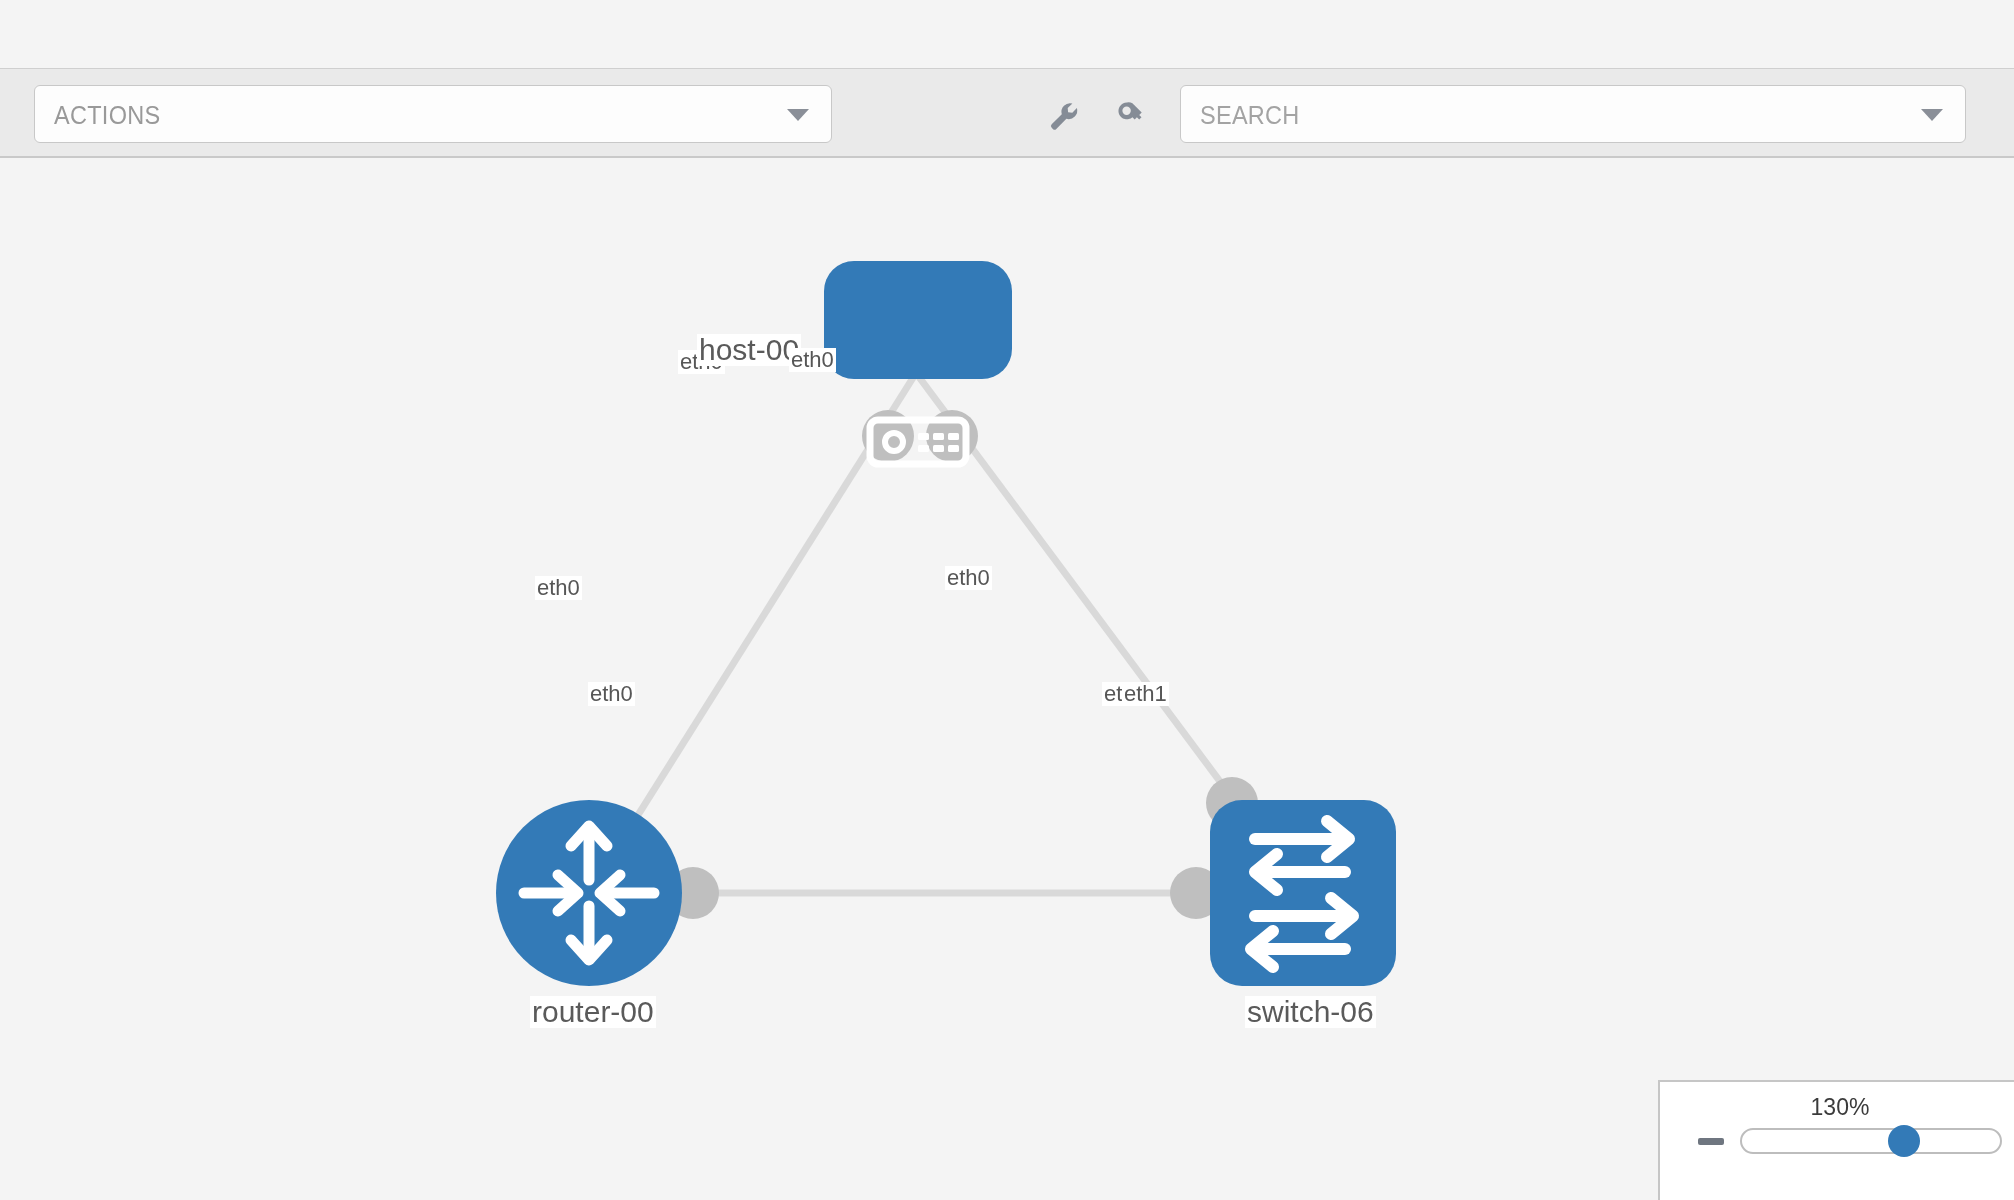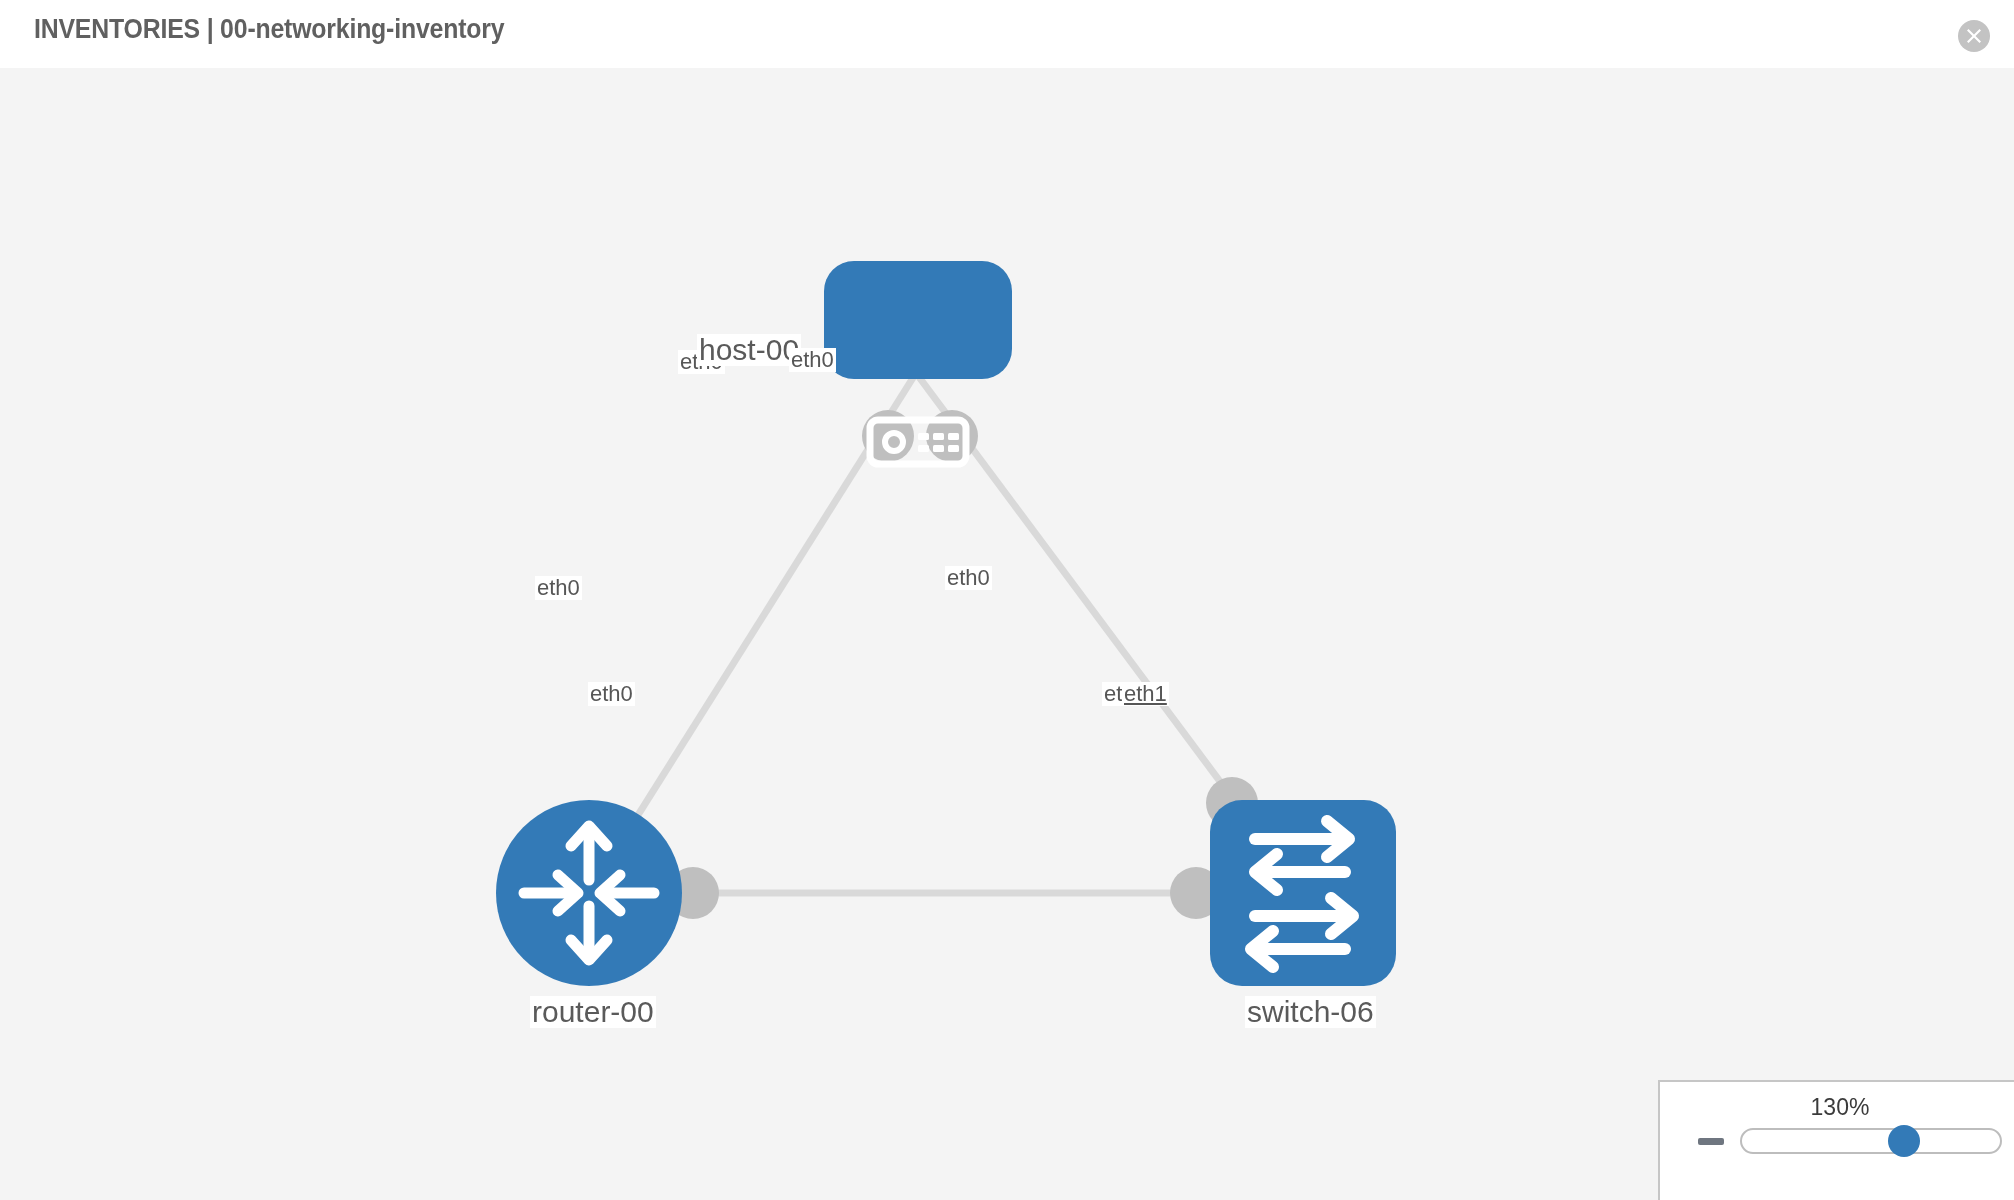--- a/index.html
+++ b/index.html
@@ -238,30 +238,48 @@
     border-radius: 2px;
   }
   .zoom-plus::before { left: 0; top: 10px; width: 28px; height: 7px; }
   .zoom-plus::after  { left: 10px; top: 0; width: 7px; height: 28px; }
 </style>
 </head>
 <body>
 
 <div class="app">
 
-  <div class="header">
-    <div class="header-title">INVENTORIES | 00-networking-inventory</div>
-
-    <div class="close-btn">
-      <svg width="32" height="32" viewBox="0 0 32 32" aria-hidden="true">
-        <path d="M10.5 9 L16 14.5 L21.5 9 L23 10.5 L17.5 16 L23 21.5 L21.5 23 L16 17.5 L10.5 23 L9 21.5 L14.5 16 L9 10.5 Z" fill="#ffffff"></path>
+
+  <div class="toolbar">
+
+    <div class="actions-select">
+      <span class="actions-label">ACTIONS</span>
+      <span class="caret"></span>
+    </div>
+
+    <div class="tool-icon wrench">
+      <svg width="40" height="40" viewBox="0 0 40 40" aria-hidden="true">
+        <path d="M29.4 8.6 a8.6 8.6 0 0 0-10.6 10.6 L8.7 29.3 a2.4 2.4 0 0 0 0 3.4 l1.2 1.2 a2.4 2.4 0 0 0 3.4 0 L23.4 23.8 a8.6 8.6 0 0 0 10.5-10.7 l-4.6 4.6 -4.2 -0.4 -0.4 -4.2 Z" fill="#858c96"></path>
       </svg>
     </div>
+
+    <div class="tool-icon key">
+      <svg width="40" height="40" viewBox="0 0 40 40" aria-hidden="true">
+        <g fill="#858c96">
+          <path d="M16.8 7.5 a8.4 8.4 0 1 0 5.6 14.7 l2.3 2.3 2.2 -2.2 2.3 2.3 2.3 -2.3 -2.3 -2.3 2.5 -2.5 -9.3 -9.3 a8.4 8.4 0 0 0 -5.6 -0.7 Z"></path>
+          <circle cx="16.6" cy="15.7" r="4.2" fill="#eaeaea"></circle>
+        </g>
+      </svg>
+    </div>
+
+    <div class="search-box">
+      <span class="search-label">SEARCH</span>
+      <span class="caret"></span>
+    </div>
   </div>
-
 
   <div class="canvas">
 
     <svg class="topology-svg" viewBox="0 0 2014 1042">
 
       <g>
         <line x1="916" y1="215" x2="589" y2="735" stroke="#d9d9d9" stroke-width="7"></line>
         <line x1="916" y1="215" x2="1303" y2="735" stroke="#d9d9d9" stroke-width="7"></line>
         <line x1="589" y1="735" x2="1303" y2="735" stroke="#d9d9d9" stroke-width="7"></line>
       </g>
@@ -334,21 +352,21 @@
     <div class="iface-label" style="left:789px; top:190px;">eth0</div>
 
     <div class="iface-label" style="left:535px; top:418px;">eth0</div>
 
     <div class="iface-label" style="left:945px; top:408px;">eth0</div>
 
     <div class="iface-label" style="left:588px; top:524px;">eth0</div>
 
     <div class="iface-label" style="left:1102px; top:524px;">eth0</div>
 
-    <div class="iface-label" style="left:1122px; top:524px;text-decoration:underline;">eth1</div>
+    <div class="iface-label" style="left:1122px; top:524px;">eth1</div>
 
     <div class="node-label big" style="left:530px; top:838px;">router-00</div>
 
     <div class="node-label big" style="left:1245px; top:838px;">switch-06</div>
   </div>
 
   <div class="zoom-panel">
     <div class="zoom-percent">130%</div>
     <div class="zoom-minus"></div>
     <div class="zoom-track"></div>

